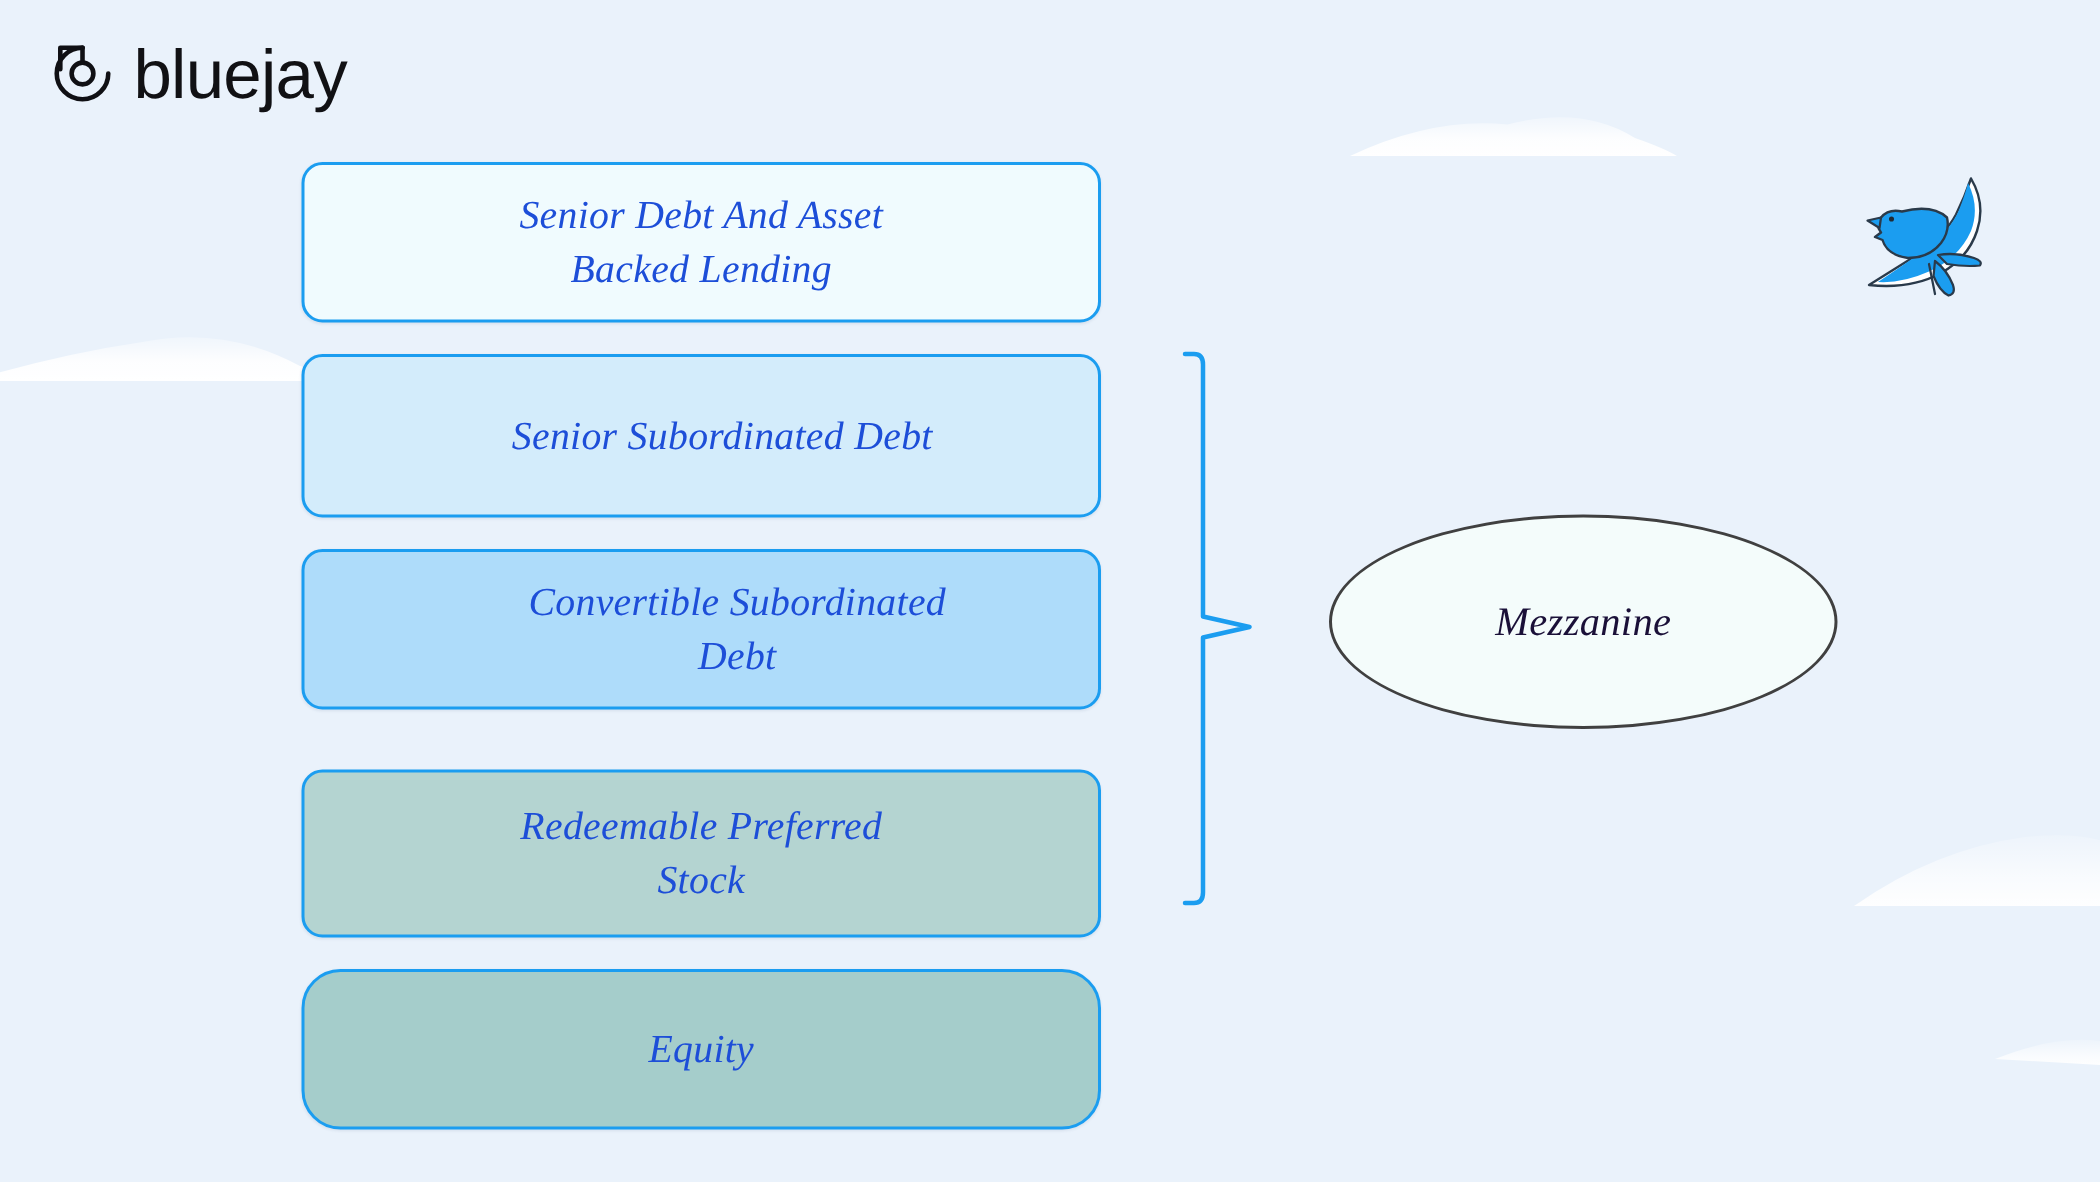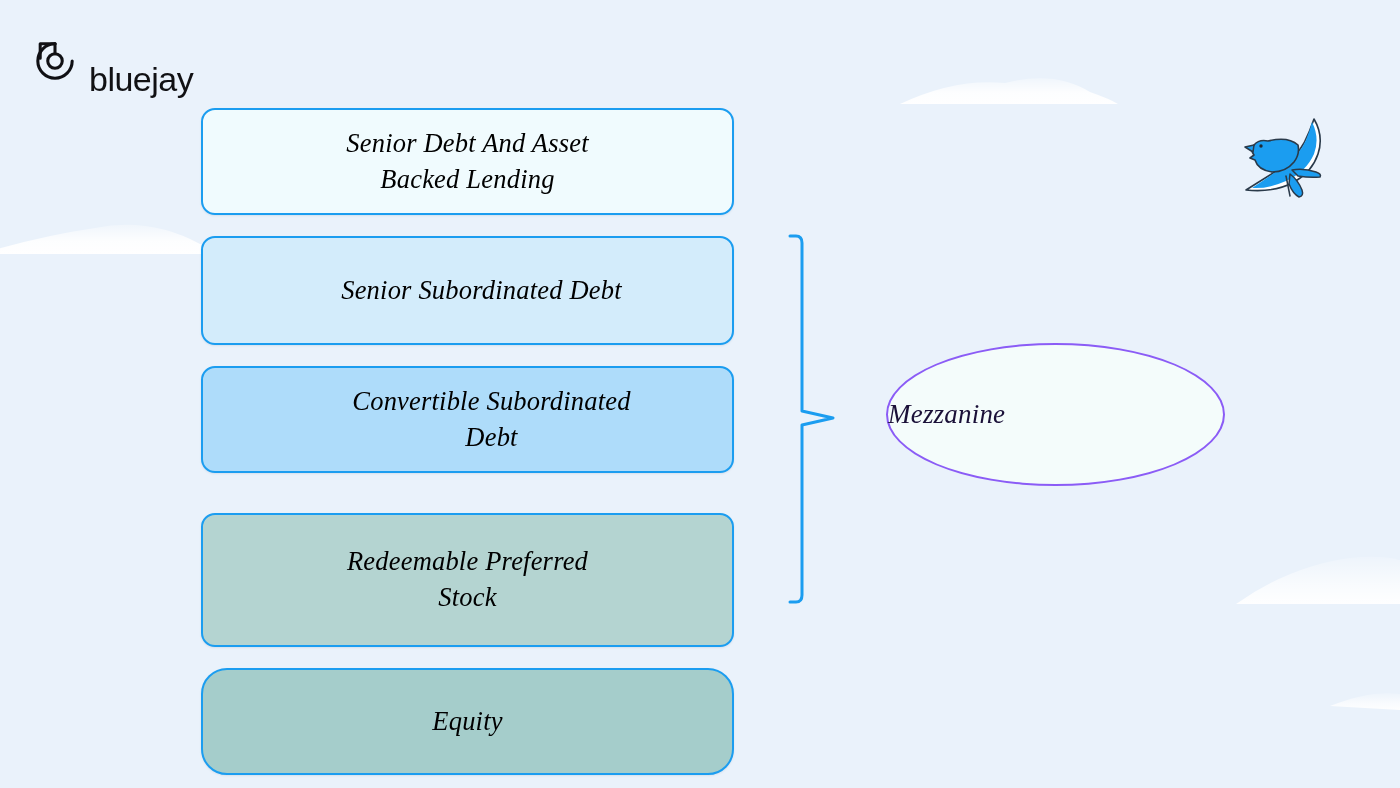--- a/index.html
+++ b/index.html
@@ -30,26 +30,25 @@
     position: absolute;
     left: 34px;
     top: 26px;
     display: flex;
     align-items: center;
     gap: 13px;
   }
   #logo .mark { width: 42px; height: 42px; display: block; }
   #logo .wordmark {
     font-family: "Liberation Sans", sans-serif;
-    font-size: 34px;
+    font-size: 46px;
     font-weight: 400;
     letter-spacing: -0.5px;
     color: #111114;
     line-height: 1;
-    margin-top: 36px;
   }
 
   
   #stack {
     position: absolute;
     left: 201px;
     top: 108px;
     width: 533px;
   }
 
@@ -64,21 +63,21 @@
     margin-bottom: 21px;
     box-shadow: 0 1px 2px rgba(40,70,110,0.10);
   }
   .layer-box:last-child { margin-bottom: 0; }
 
   .layer-label {
     font-family: "Liberation Serif", "DejaVu Serif", serif;
     font-style: italic;
     font-size: 26.5px;
     line-height: 1.35;
-    color: #000000;
+    color: #1d4ed8;
     letter-spacing: 0.2px;
     padding: 0 18px;
     white-space: pre-line;
   }
 
   
   #bracket {
     position: absolute;
     left: 782px;
     top: 228px;
@@ -86,26 +85,26 @@
     height: 382px;
   }
 
   
   #mezzanine {
     position: absolute;
     left: 886px;
     top: 343px;
     width: 339px;
     height: 143px;
-    border: 2px solid #8b5cf6;
+    border: 2px solid #404040;
     border-radius: 50%;
     background: #f4fcfb;
     display: flex;
     align-items: center;
-    justify-content: flex-start;
+    justify-content: center;
   }
   #mezzanine .ellipse-label {
     font-family: "Liberation Serif", "DejaVu Serif", serif;
     font-style: italic;
     font-size: 27px;
     color: #1a1038;
     letter-spacing: 0.2px;
   }
 
   
@@ -158,21 +157,21 @@
 
   <div class="layer-box" style="height:109px;background:#d3ecfb;padding-left:28px;">
     <span class="layer-label">Senior Subordinated Debt</span>
   </div>
 
   <div class="layer-box" style="height:107px;background:#aedcfa;padding-left:48px;">
     <span class="layer-label">Convertible Subordinated
 Debt</span>
   </div>
 
-  <div class="layer-box" style="height:134px;background:#b4d4d1;margin-top:40px;">
+  <div class="layer-box" style="height:112px;background:#b4d4d1;margin-top:40px;">
     <span class="layer-label">Redeemable Preferred
 Stock</span>
   </div>
 
   <div class="layer-box" style="height:107px;background:#a5cdcb;border-radius:26px;">
     <span class="layer-label">Equity</span>
   </div>
 
 </div>
 

